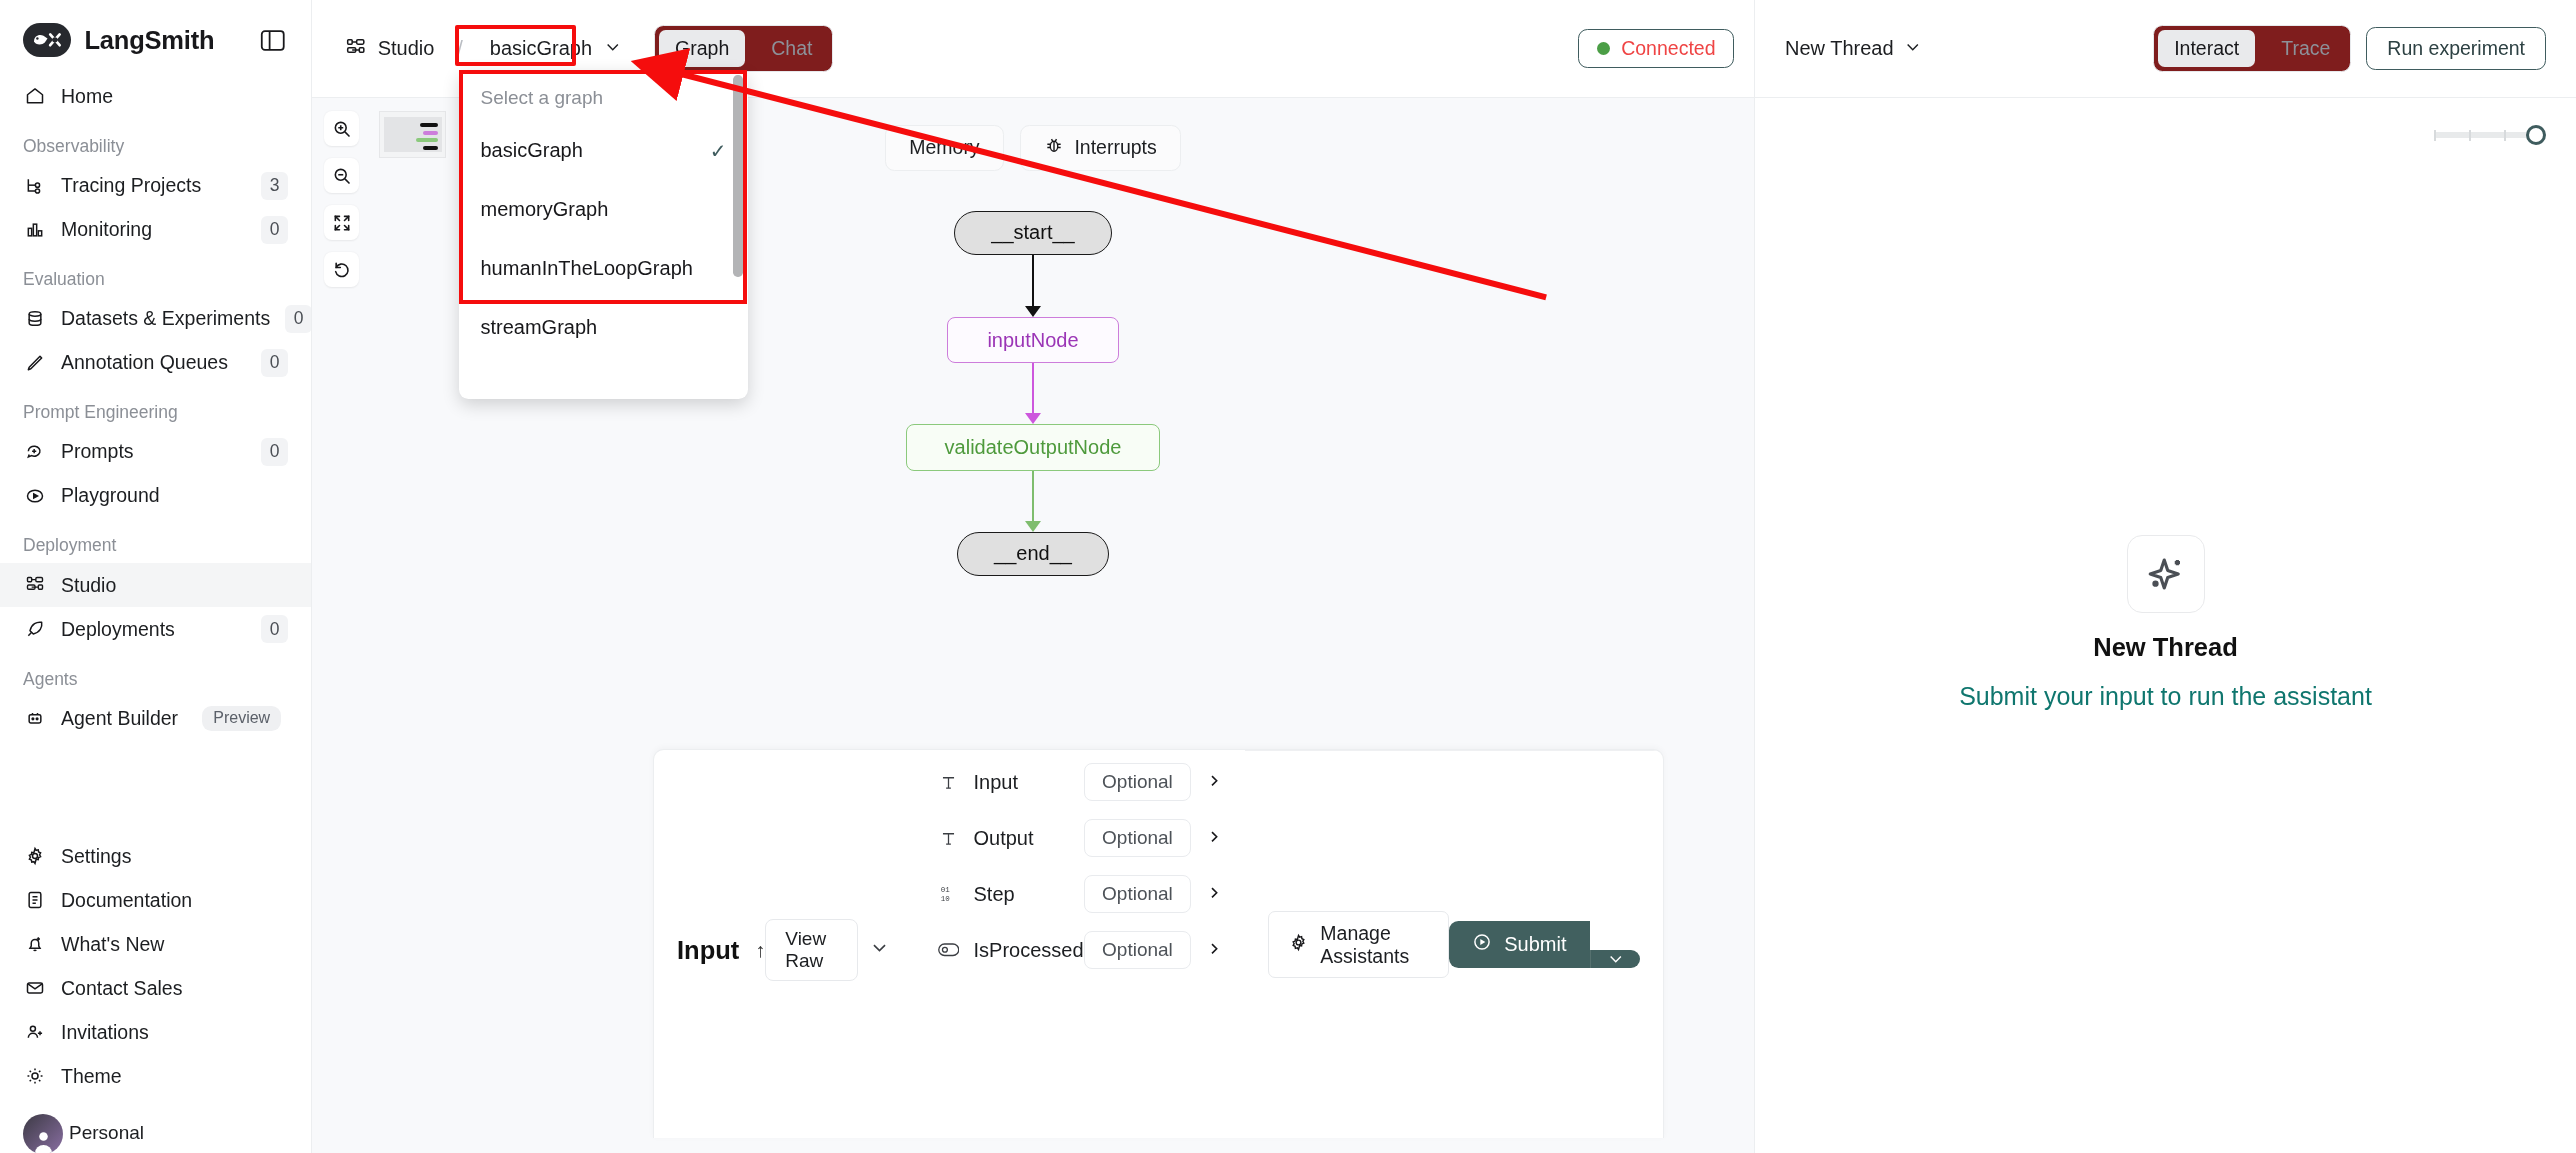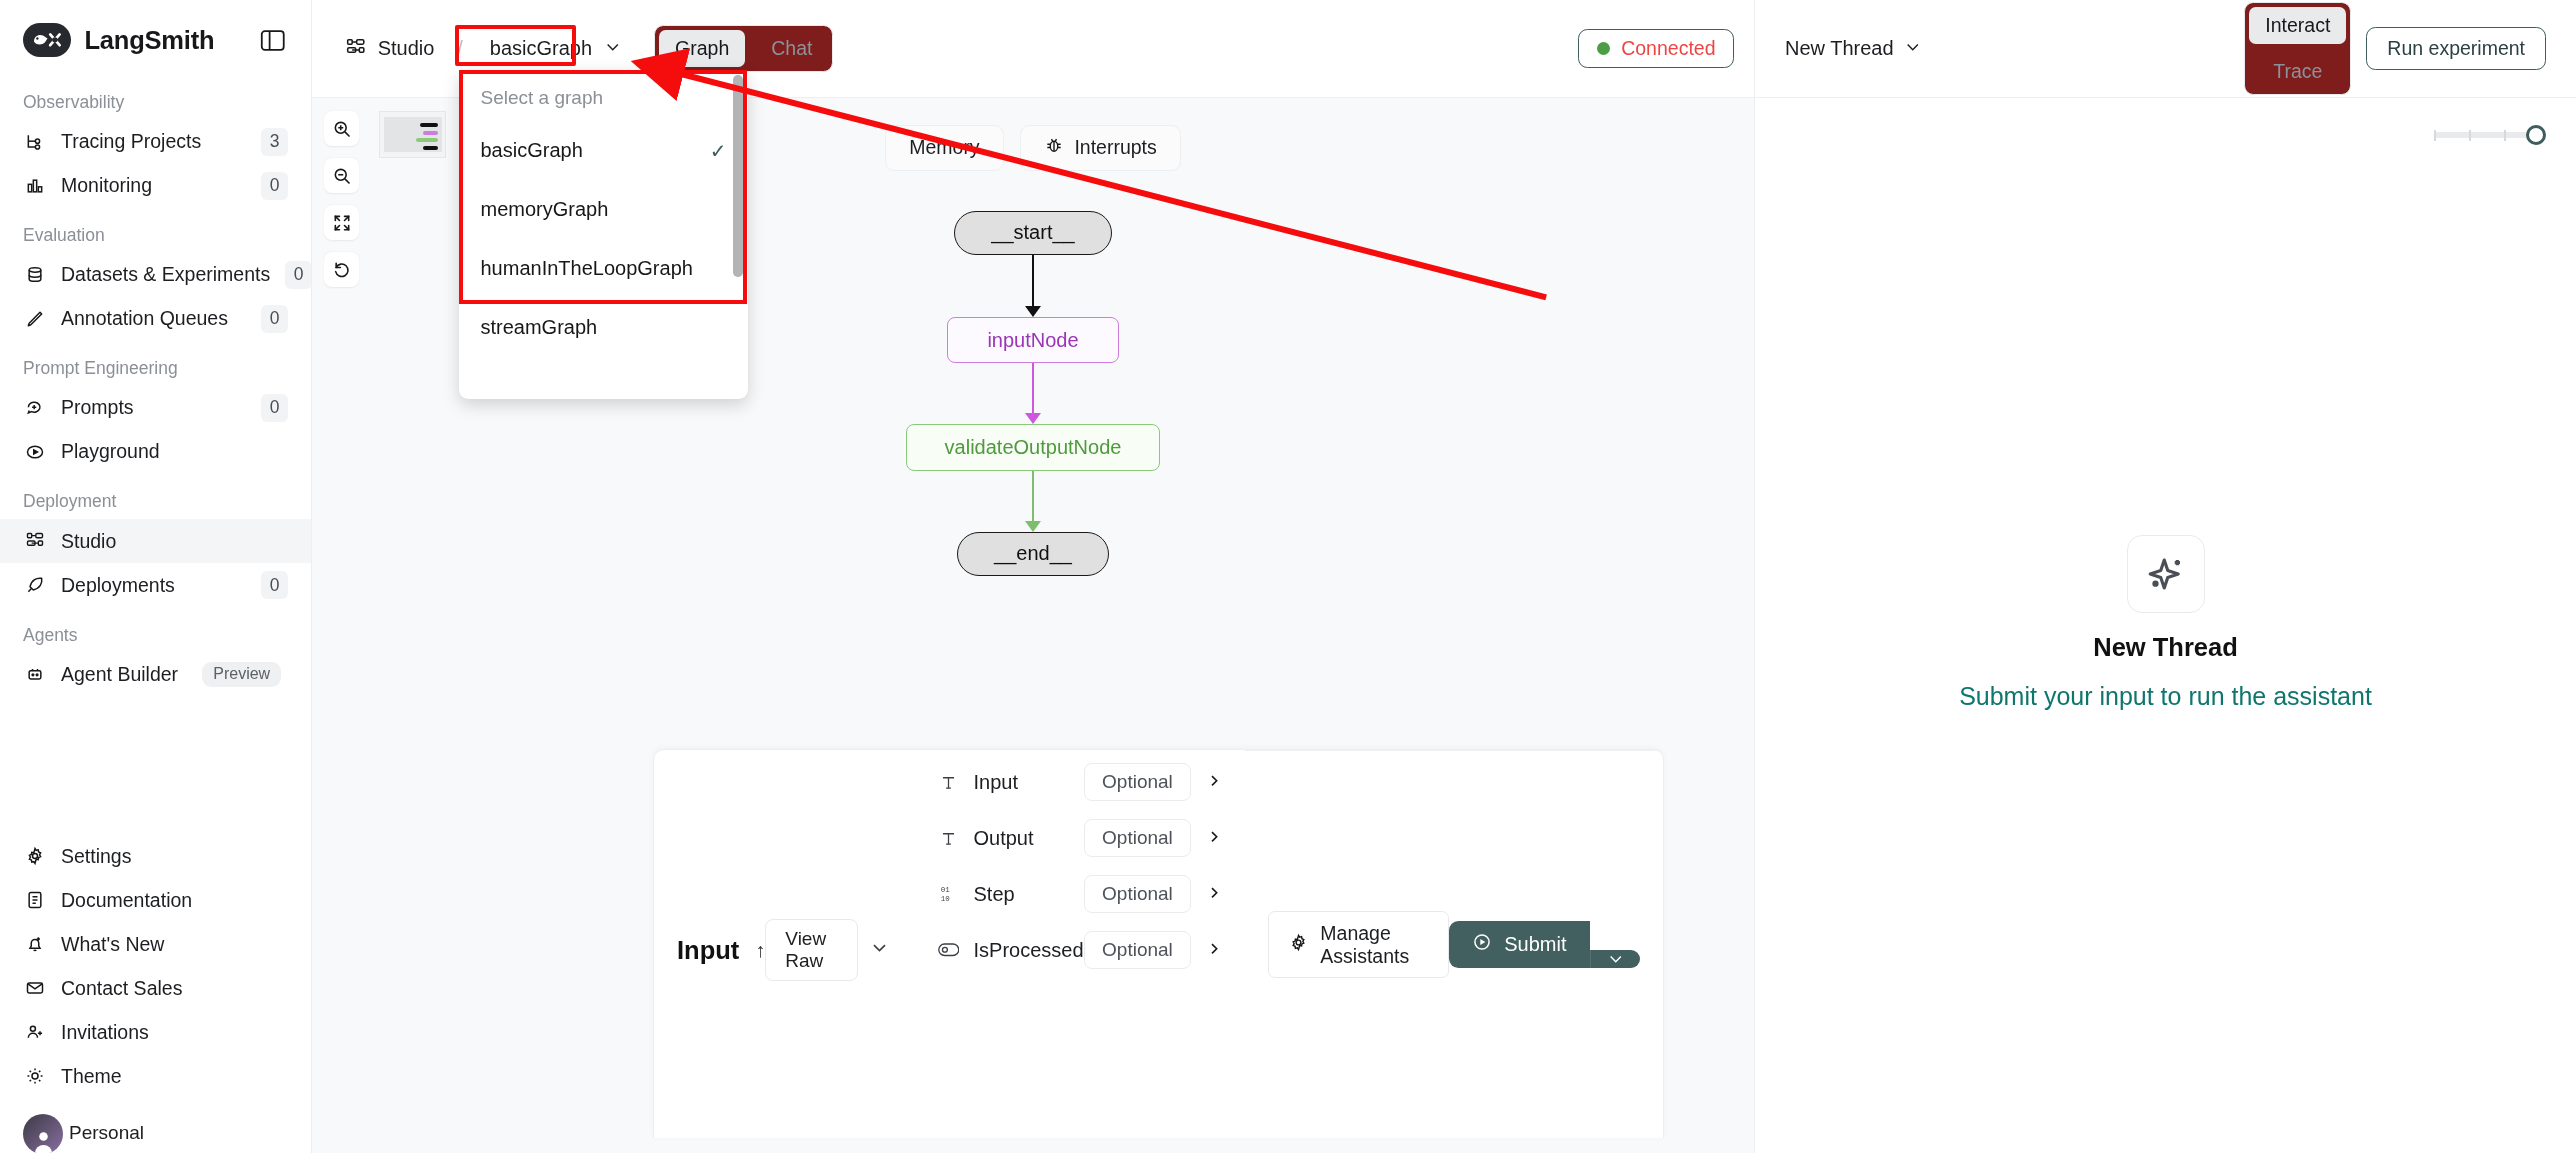--- a/index.html
+++ b/index.html
@@ -258,20 +258,28 @@
       <div class="panel-toggle">
         <svg width="25.5" height="23" viewBox="0 0 24 22" fill="none" stroke="#18181b" stroke-width="1.7">
           <rect x="1.5" y="2" width="21" height="18" rx="3"></rect>
           <line x1="9" y1="2" x2="9" y2="20"></line>
         </svg>
       </div>
     </div>
 
     <div class="sb-scroll">
 
+      <div class="sb-item">
+        <span class="ic">
+          <svg width="20" height="20" viewBox="0 0 24 24" fill="none" stroke="#18181b" stroke-width="1.8" stroke-linejoin="round">
+            <path d="M3 10.5 L12 3.5 L21 10.5 V20 H3 Z"></path>
+          </svg>
+        </span>
+        <span class="lbl">Home</span>
+      </div>
 
       <div class="sb-section-label">Observability</div>
       <div class="sb-item">
         <span class="ic">
           <svg width="20" height="20" viewBox="0 0 24 24" fill="none" stroke="#18181b" stroke-width="1.8">
             <path d="M4 4 V18 H12"></path>
               <path d="M4 11 H12"></path>
             <circle cx="15" cy="11" r="2.5"></circle>
               <circle cx="15" cy="18" r="2.5"></circle>
           </svg>
@@ -678,21 +686,21 @@
     <div class="rtop">
       <div class="thread-sel">
         <span>New Thread</span>
         <span>
           <svg width="17.5" height="17.5" viewBox="0 0 24 24" fill="none" stroke="#1c1e21" stroke-width="2">
               <path d="M5 9 l7 7 7-7"></path>
             </svg>
         </span>
       </div>
       <div class="rtop-right">
-        <div class="seg" style="margin-left:11px;flex-direction:column;">
+        <div class="seg" style="margin-left:11px;">
           <div class="seg-btn on">Interact</div>
           <div class="seg-btn">Trace</div>
         </div>
         <div class="run-exp">Run experiment</div>
       </div>
     </div>
 
     <div class="slider-row">
       <div class="slider">
         <div class="track"></div>

